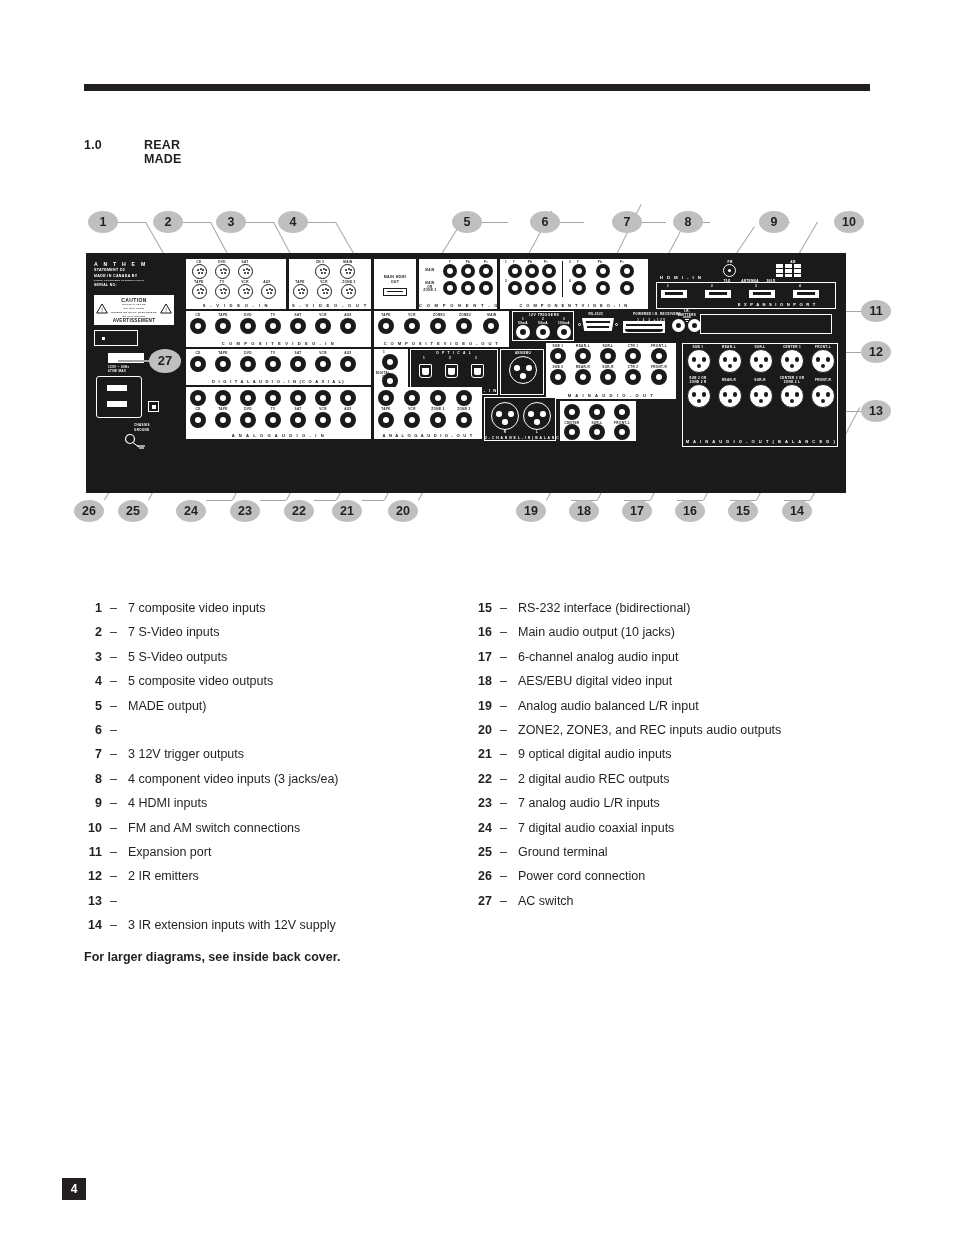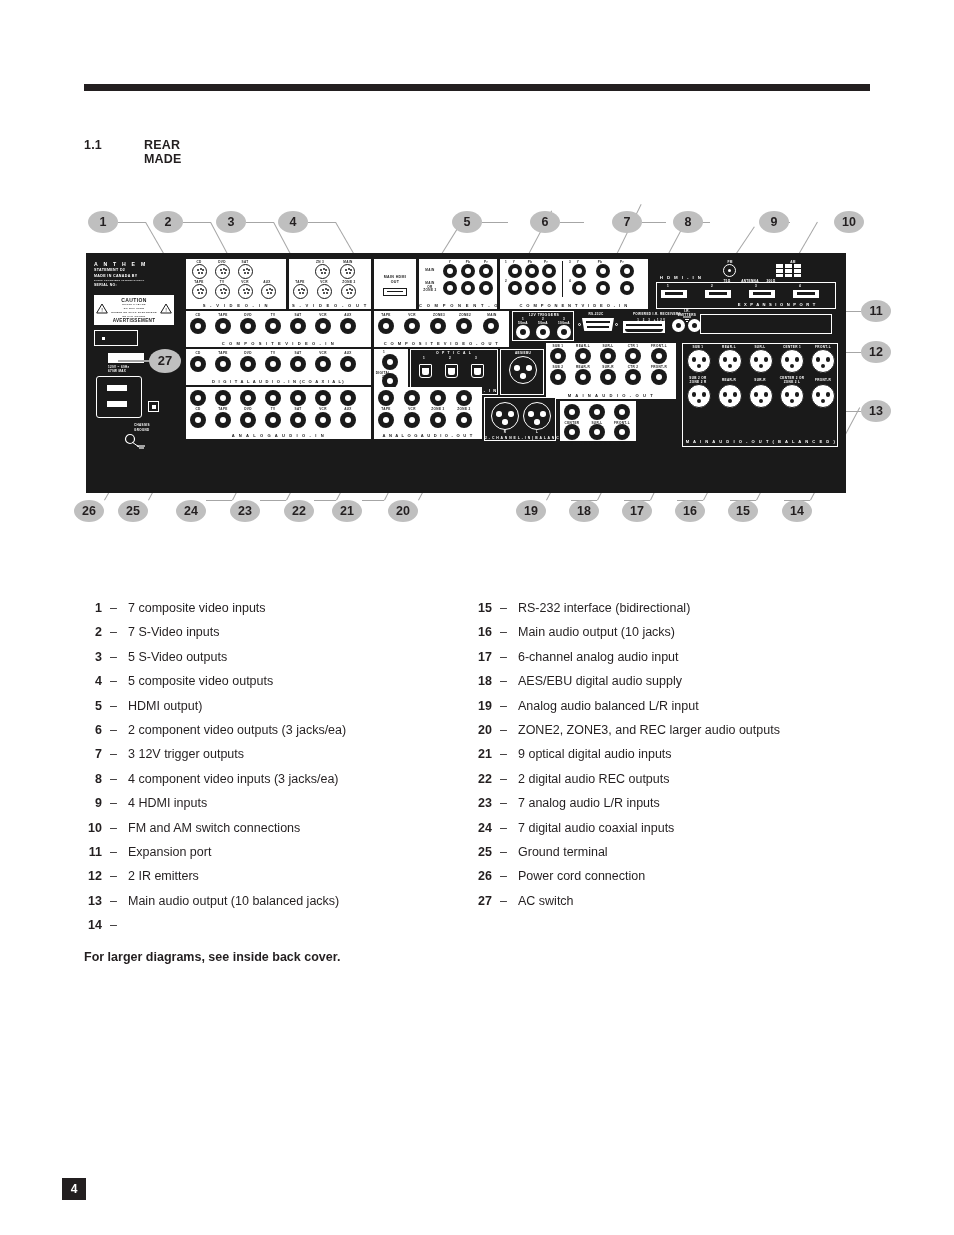--- a/index.html
+++ b/index.html
@@ -106,21 +106,21 @@
   .pgnum { position: absolute; inset: 0; color: #ffffff; font-size: 12px; font-weight: bold; text-align: center; line-height: 22px; }
 </style>
 </head>
 <body>
 
 <div class="page">
 
   <div class="hdr-rule"></div>
 
   <div class="sec">
-    <span class="sec-num">1.1</span>
+    <span class="sec-num">1.0</span>
     <span class="sec-name">REAR MADE</span>
   </div>
 
   <div class="diagram">
 
     <div class="leader" style="left:52px;  top:12px;  width:28px; transform:rotate(0deg);"></div>
     <div class="leader" style="left:80px;  top:12px;  width:108px; transform:rotate(60deg);"></div>
     <div class="leader" style="left:117px; top:12px; width:28px; transform:rotate(0deg);"></div>
     <div class="leader" style="left:145px; top:12px; width:145px; transform:rotate(62deg);"></div>
     <div class="leader" style="left:180px; top:12px; width:28px; transform:rotate(0deg);"></div>
@@ -735,26 +735,25 @@
         <span class="ltxt">5 S-Video outputs</span>
       </div>
     <div class="lrow">
         <span class="lnum">4</span>
         <span class="ldash">–</span>
         <span class="ltxt">5 composite video outputs</span>
       </div>
     <div class="lrow">
         <span class="lnum">5</span>
         <span class="ldash">–</span>
-        <span class="ltxt">HDMI output)</span>
+        <span class="ltxt">MADE output)</span>
       </div>
     <div class="lrow">
         <span class="lnum">6</span>
         <span class="ldash">–</span>
-        <span class="ltxt">2 component video outputs (3 jacks/ea)</span>
       </div>
     <div class="lrow">
         <span class="lnum">7</span>
         <span class="ldash">–</span>
         <span class="ltxt">3 12V trigger outputs</span>
       </div>
     <div class="lrow">
         <span class="lnum">8</span>
         <span class="ldash">–</span>
         <span class="ltxt">4 component video inputs (3 jacks/ea)</span>
@@ -775,25 +774,25 @@
         <span class="ltxt">Expansion port</span>
       </div>
     <div class="lrow">
         <span class="lnum">12</span>
         <span class="ldash">–</span>
         <span class="ltxt">2 IR emitters</span>
       </div>
     <div class="lrow">
         <span class="lnum">13</span>
         <span class="ldash">–</span>
-        <span class="ltxt">Main audio output (10 balanced jacks)</span>
       </div>
     <div class="lrow">
         <span class="lnum">14</span>
         <span class="ldash">–</span>
+        <span class="ltxt">3 IR extension inputs with 12V supply</span>
       </div>
   </div>
 
   <div class="legend right">
     <div class="lrow">
         <span class="lnum">15</span>
         <span class="ldash">–</span>
         <span class="ltxt">RS-232 interface (bidirectional)</span>
       </div>
     <div class="lrow">
@@ -802,31 +801,31 @@
         <span class="ltxt">Main audio output (10 jacks)</span>
       </div>
     <div class="lrow">
         <span class="lnum">17</span>
         <span class="ldash">–</span>
         <span class="ltxt">6-channel analog audio input</span>
       </div>
     <div class="lrow">
         <span class="lnum">18</span>
         <span class="ldash">–</span>
-        <span class="ltxt">AES/EBU digital audio supply</span>
+        <span class="ltxt">AES/EBU digital video input</span>
       </div>
     <div class="lrow">
         <span class="lnum">19</span>
         <span class="ldash">–</span>
         <span class="ltxt">Analog audio balanced L/R input</span>
       </div>
     <div class="lrow">
         <span class="lnum">20</span>
         <span class="ldash">–</span>
-        <span class="ltxt">ZONE2, ZONE3, and REC larger audio outputs</span>
+        <span class="ltxt">ZONE2, ZONE3, and REC inputs audio outputs</span>
       </div>
     <div class="lrow">
         <span class="lnum">21</span>
         <span class="ldash">–</span>
         <span class="ltxt">9 optical digital audio inputs</span>
       </div>
     <div class="lrow">
         <span class="lnum">22</span>
         <span class="ldash">–</span>
         <span class="ltxt">2 digital audio REC outputs</span>

